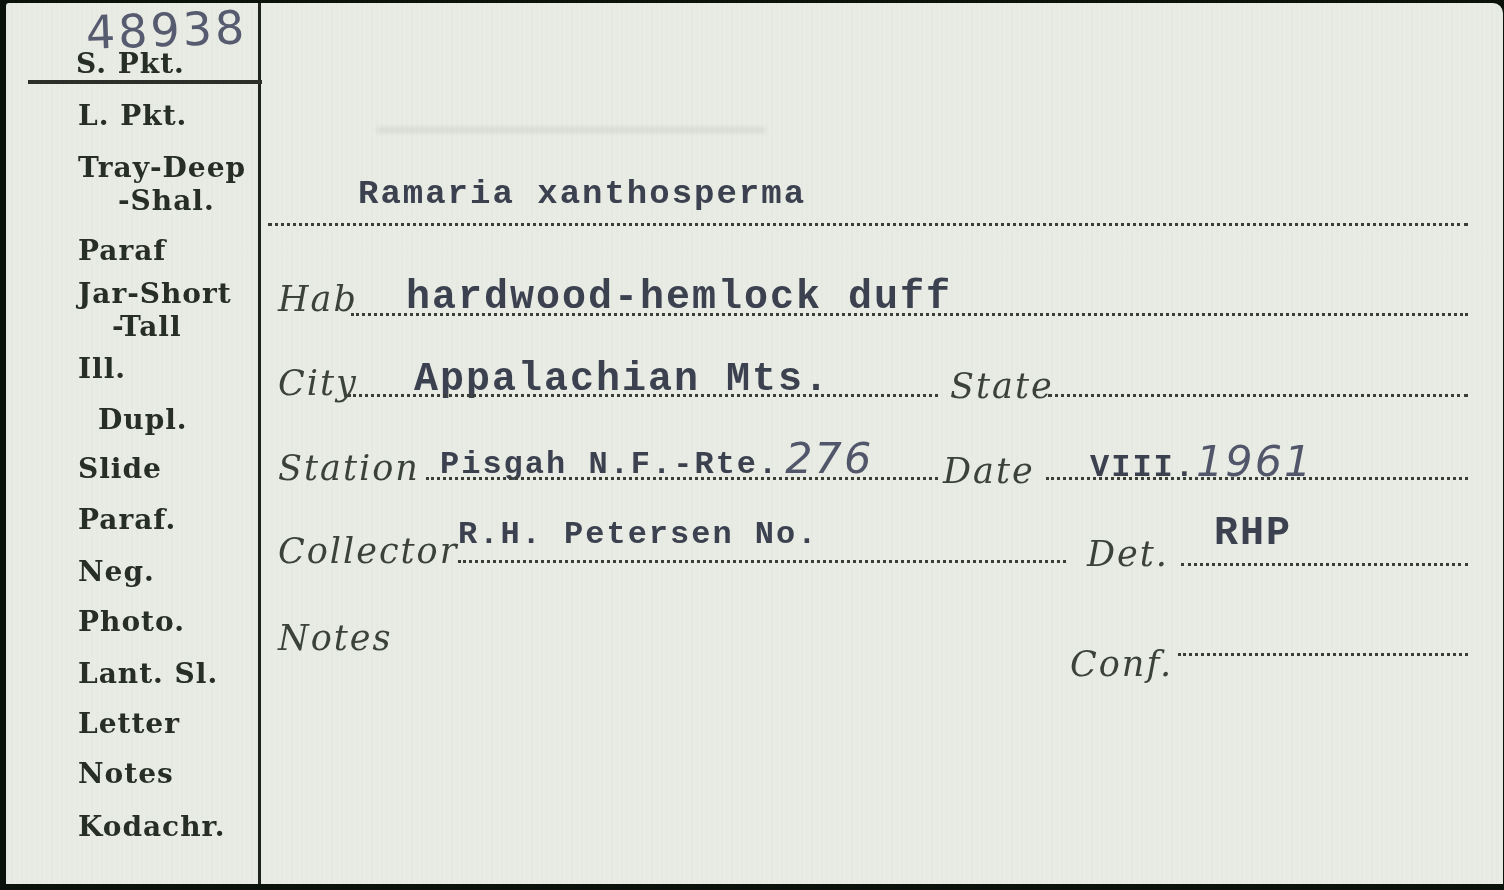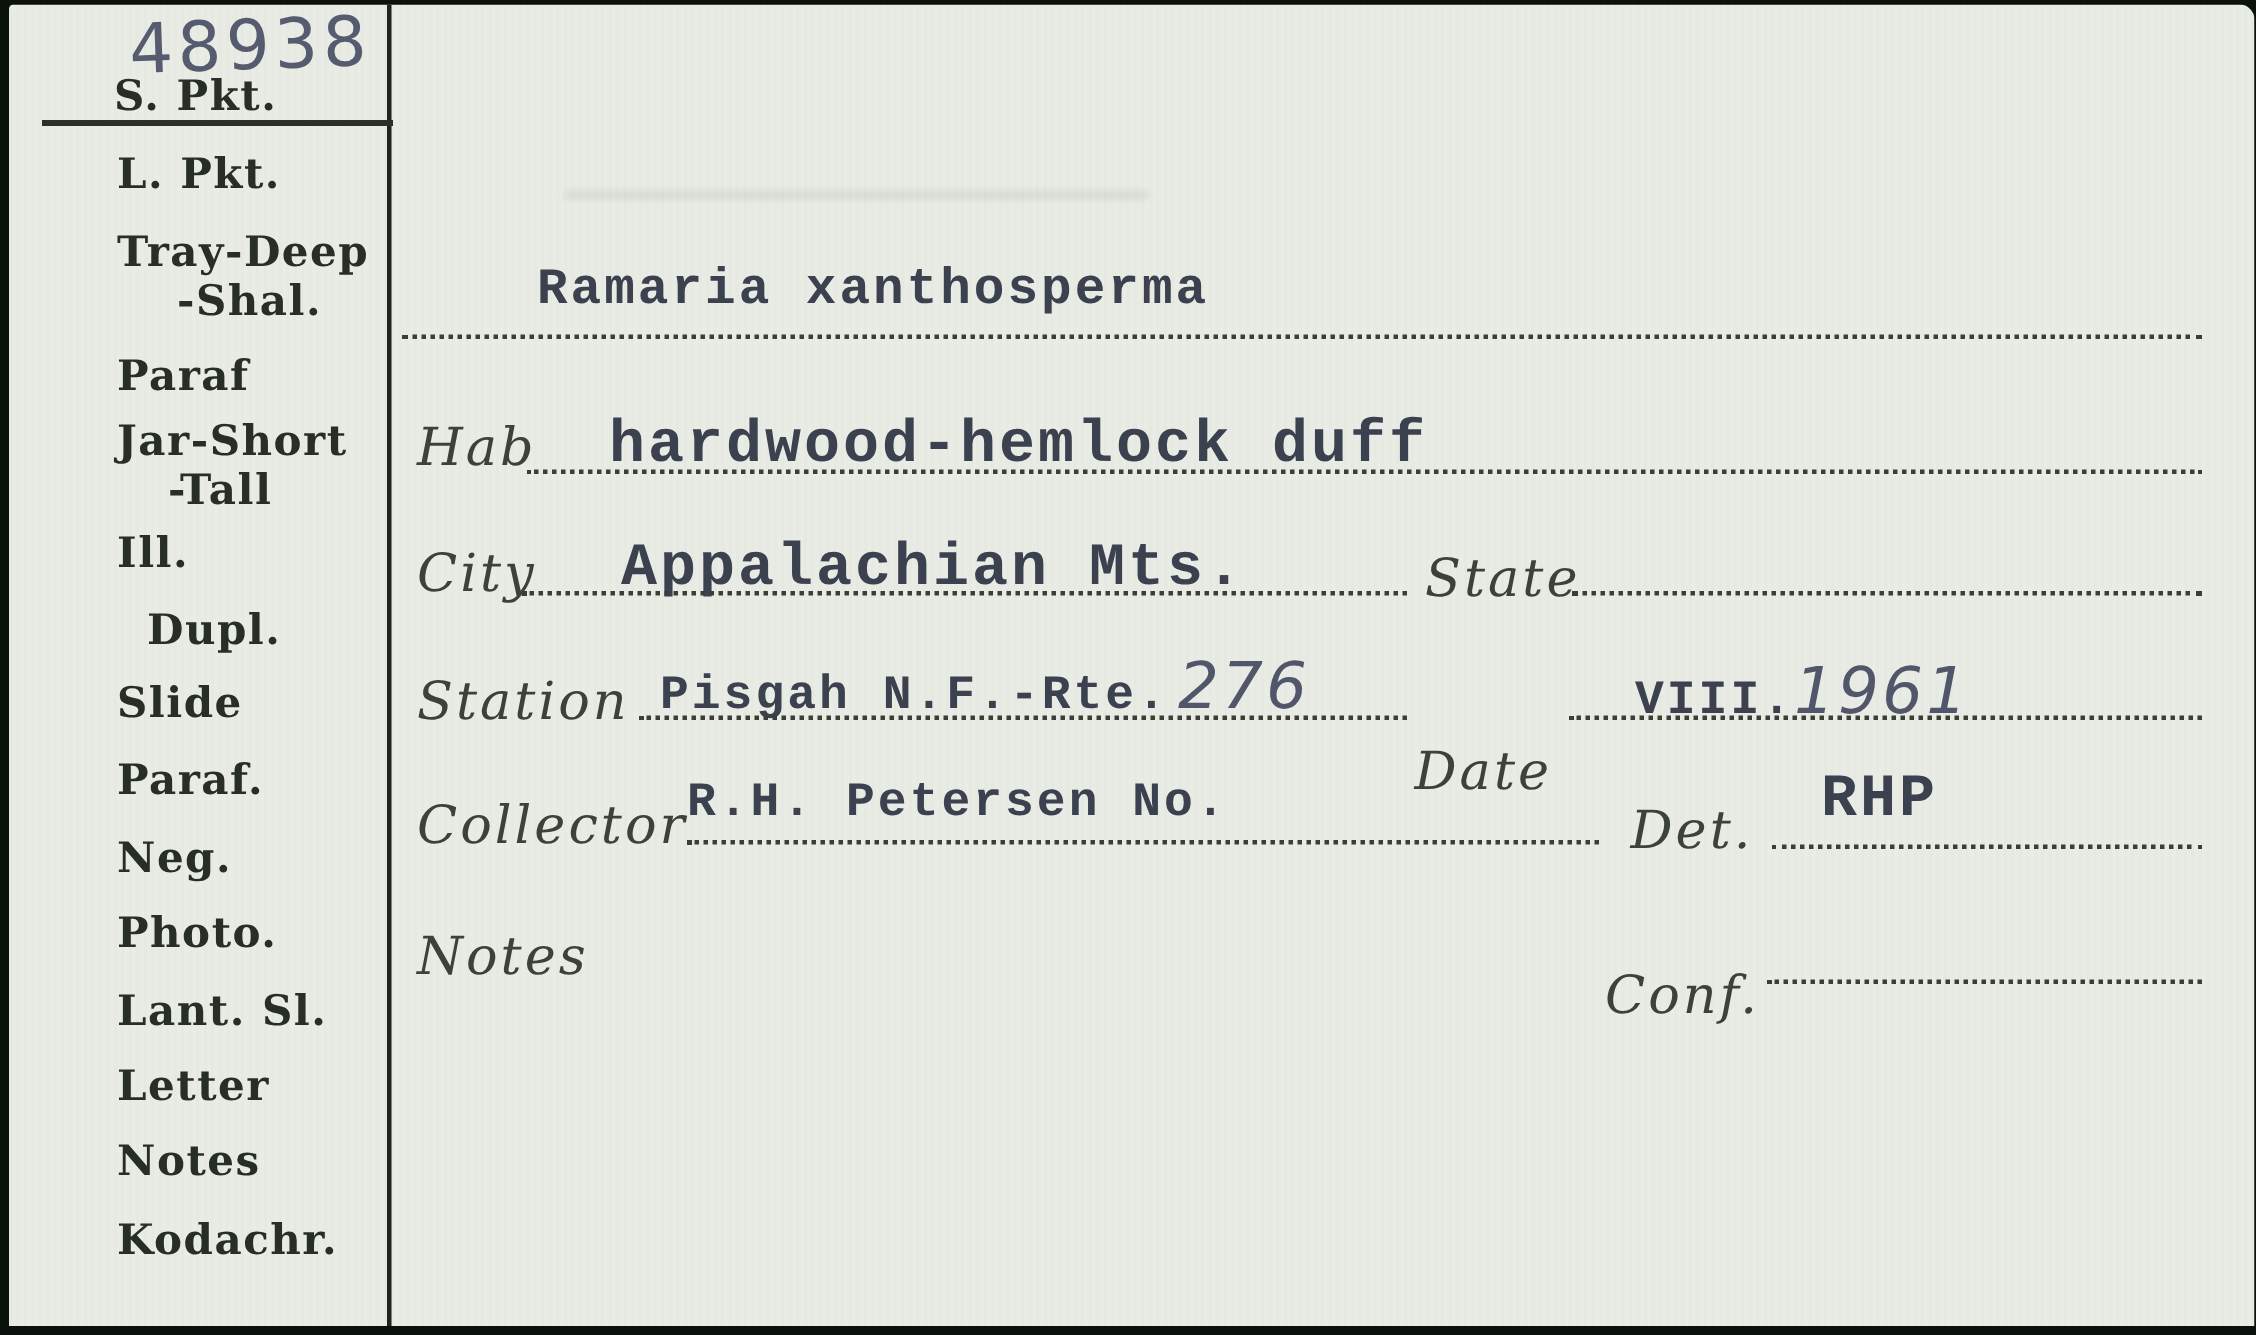--- a/index.html
+++ b/index.html
@@ -149,21 +149,21 @@
   <div class="dots" style="left:342px;top:391px;width:590px;"></div>
   <div class="flabel" style="left:944px;top:363px;">State</div>
   <div class="dots" style="left:1042px;top:391px;width:420px;"></div>
 
   <div class="flabel" style="left:272px;top:445px;">Station</div>
   <div class="combo" style="left:434px;top:430px;">
     <span class="t">Pisgah N.F.-Rte.</span>
     <span class="hand">276</span>
   </div>
   <div class="dots" style="left:420px;top:474px;width:512px;"></div>
-  <div class="flabel" style="left:937px;top:448px;margin-top:44px;">Date</div>
+  <div class="flabel" style="left:937px;top:448px;">Date</div>
   <div class="combo" style="left:1084px;top:433px;gap:0;">
     <span class="t">VIII.</span>
     <span class="hand">1961</span>
   </div>
   <div class="dots" style="left:1040px;top:474px;width:422px;"></div>
 
   <div class="flabel" style="left:272px;top:528px;">Collector</div>
   <div class="combo" style="left:452px;top:513px;">
     <span class="t">R.H. Petersen No.</span>
   </div>

